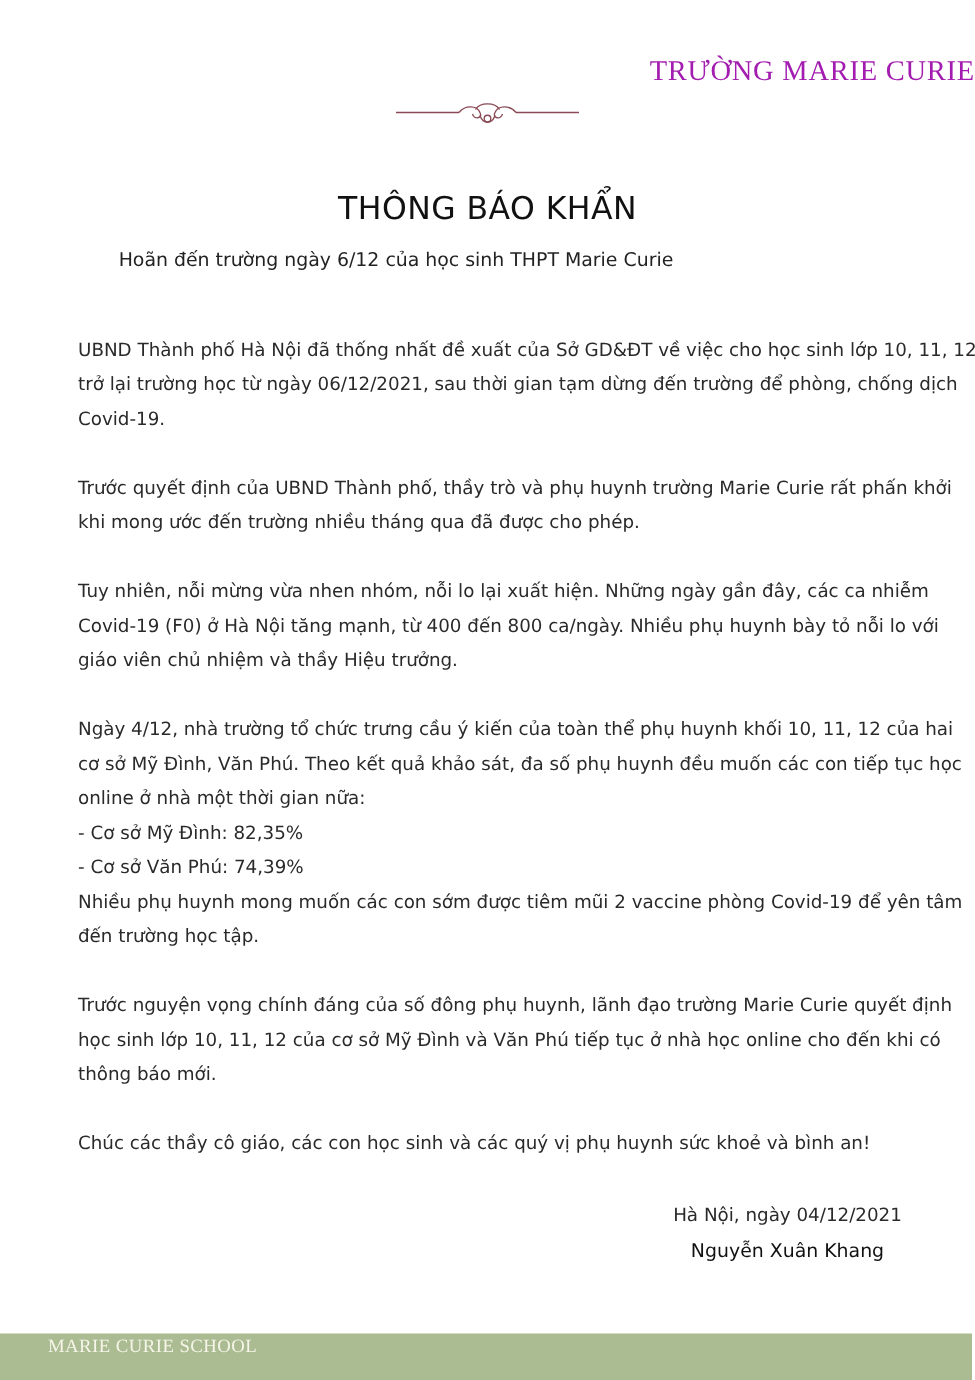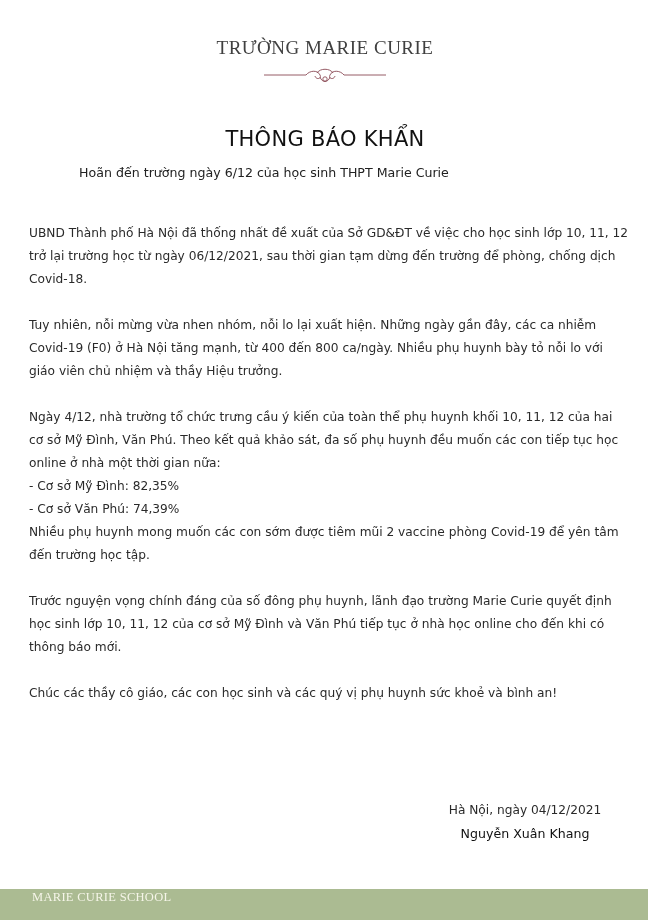--- a/index.html
+++ b/index.html
@@ -1,32 +1,32 @@
 <!DOCTYPE html>
 <html><head>
 <meta charset="utf-8">
 <style>
   html, body { margin: 0; padding: 0; background: #ffffff; }
   body { width: 650px; height: 920px; position: relative; overflow: hidden; font-family: "DejaVu Sans", sans-serif; color: #222; }
   .header-title {
-    position: absolute; left: 0; width: 650px; top: 37px; text-align: center;
+    position: absolute; left: 0; width: 650px; top: 37px; text-align: right;
     font-family: "Liberation Serif", serif; font-size: 19px; letter-spacing: 0.5px;
-    color: #404040;
+    color: #a21caf;
   }
   .ornament { position: absolute; left: 262px; top: 67px; width: 126px; height: 18px; }
   .main-title {
     position: absolute; left: 0; width: 650px; top: 127px; text-align: center;
     font-family: "DejaVu Sans", sans-serif; font-size: 21px; color: #111; letter-spacing: 0.3px;
   }
   .subtitle {
     position: absolute; left: 0; width: 528px; top: 165px; text-align: center;
     font-size: 12.6px; color: #222;
   }
   .body {
-    position: absolute; left: 29px; width: 568px; top: 222px;
+    position: absolute; left: 52px; width: 568px; top: 222px;
     font-size: 12.2px; line-height: 23px; color: #2a2a2a;
   }
   .para { margin: 0 0 23px 0; }
   .para .line { display: block; white-space: nowrap; }
   .signature {
     position: absolute; left: 430px; width: 190px; top: 799px; text-align: center;
     font-size: 12.2px; line-height: 23px; color: #2a2a2a;
   }
   .signature .name { font-size: 12.6px; color: #111; }
   .footer-band {
@@ -55,21 +55,25 @@
   </g>
 </svg>
 
 <div class="main-title">THÔNG BÁO KHẨN</div>
 <div class="subtitle">Hoãn đến trường ngày 6/12 của học sinh THPT Marie Curie</div>
 
 <div class="body">
   <div class="para">
     <span class="line">UBND Thành phố Hà Nội đã thống nhất đề xuất của Sở GD&amp;ĐT về việc cho học sinh lớp 10, 11, 12</span>
     <span class="line">trở lại trường học từ ngày 06/12/2021, sau thời gian tạm dừng đến trường để phòng, chống dịch</span>
-    <span class="line">Covid-18.</span>
+    <span class="line">Covid-19.</span>
+  </div>
+  <div class="para">
+    <span class="line">Trước quyết định của UBND Thành phố, thầy trò và phụ huynh trường Marie Curie rất phấn khởi</span>
+    <span class="line">khi mong ước đến trường nhiều tháng qua đã được cho phép.</span>
   </div>
   <div class="para">
     <span class="line">Tuy nhiên, nỗi mừng vừa nhen nhóm, nỗi lo lại xuất hiện. Những ngày gần đây, các ca nhiễm</span>
     <span class="line">Covid-19 (F0) ở Hà Nội tăng mạnh, từ 400 đến 800 ca/ngày. Nhiều phụ huynh bày tỏ nỗi lo với</span>
     <span class="line">giáo viên chủ nhiệm và thầy Hiệu trưởng.</span>
   </div>
   <div class="para">
     <span class="line">Ngày 4/12, nhà trường tổ chức trưng cầu ý kiến của toàn thể phụ huynh khối 10, 11, 12 của hai</span>
     <span class="line">cơ sở Mỹ Đình, Văn Phú. Theo kết quả khảo sát, đa số phụ huynh đều muốn các con tiếp tục học</span>
     <span class="line">online ở nhà một thời gian nữa:</span>

